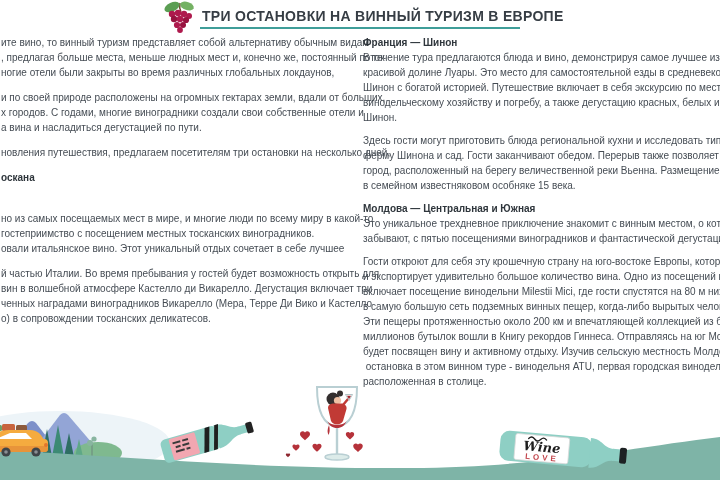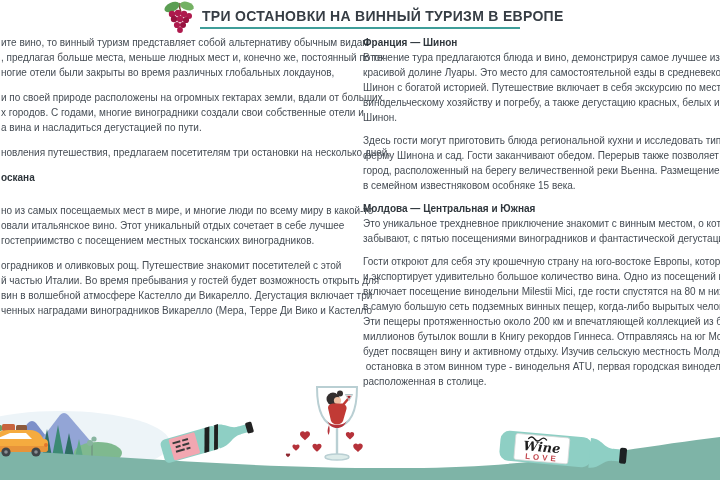--- a/index.html
+++ b/index.html
@@ -20,21 +20,21 @@
     background:#3f9e99;
   }
   .grape-icon{position:absolute;left:161px;top:0px;}
   
   .col{position:absolute;top:35px;font-size:10px;line-height:15px;}
   .col-left{left:1px;width:356px;}
   .col-right{left:363px;width:500px;}
   .col .para{margin-bottom:10px;}
   .col-right .para{margin-bottom:8px;}
   .col .heading{font-weight:bold;color:#2f363c;margin-bottom:0;}
-  .col .heading.gap{margin-bottom:18px;}
+  .col .heading.gap{margin-bottom:26px;}
   .line{white-space:pre;}
   
   .scene{position:absolute;left:0;top:385px;width:720px;height:95px;}
   .wine-script{
     font-family:"DejaVu Serif",serif;font-style:italic;font-weight:bold;
     font-size:13px;fill:#1e1e1e;
   }
   .wine-love{
     font-family:"Liberation Sans",sans-serif;font-weight:bold;
     font-size:8px;letter-spacing:3px;fill:#c2464d;
@@ -77,28 +77,28 @@
       <div class="line">а вина и насладиться дегустацией по пути.</div>
     </div>
     <div class="para">
       <div class="line">новления путешествия, предлагаем посетителям три остановки на несколько дней,</div>
     </div>
     <div class="heading gap">
       <div class="line">оскана</div>
     </div>
     <div class="para">
       <div class="line">но из самых посещаемых мест в мире, и многие люди по всему миру в какой-то</div>
+      <div class="line">гостеприимство с посещением местных тосканских виноградников.</div>
       <div class="line">овали итальянское вино. Этот уникальный отдых сочетает в себе лучшее</div>
-      <div class="line">гостеприимство с посещением местных тосканских виноградников.</div>
-    </div>
-    <div class="para">
-      <div class="line">оградников и оливковых рощ. Путешествие знакомит посетителей с этой</div>
+    </div>
+    <div class="para">
       <div class="line">й частью Италии. Во время пребывания у гостей будет возможность открыть для</div>
       <div class="line">вин в волшебной атмосфере Кастелло ди Викарелло. Дегустация включает три</div>
       <div class="line">ченных наградами виноградников Викарелло (Мера, Терре Ди Вико и Кастелло</div>
+      <div class="line">о) в сопровождении тосканских деликатесов.</div>
     </div>
   </div>
 <div class="col col-right">
     <div class="heading">
       <div class="line">Франция — Шинон</div>
     </div>
     <div class="para">
       <div class="line">В течение тура предлагаются блюда и вино, демонстрируя самое лучшее из Фра</div>
       <div class="line">красивой долине Луары. Это место для самостоятельной езды в средневековом</div>
       <div class="line">Шинон с богатой историей. Путешествие включает в себя экскурсию по местному</div>

